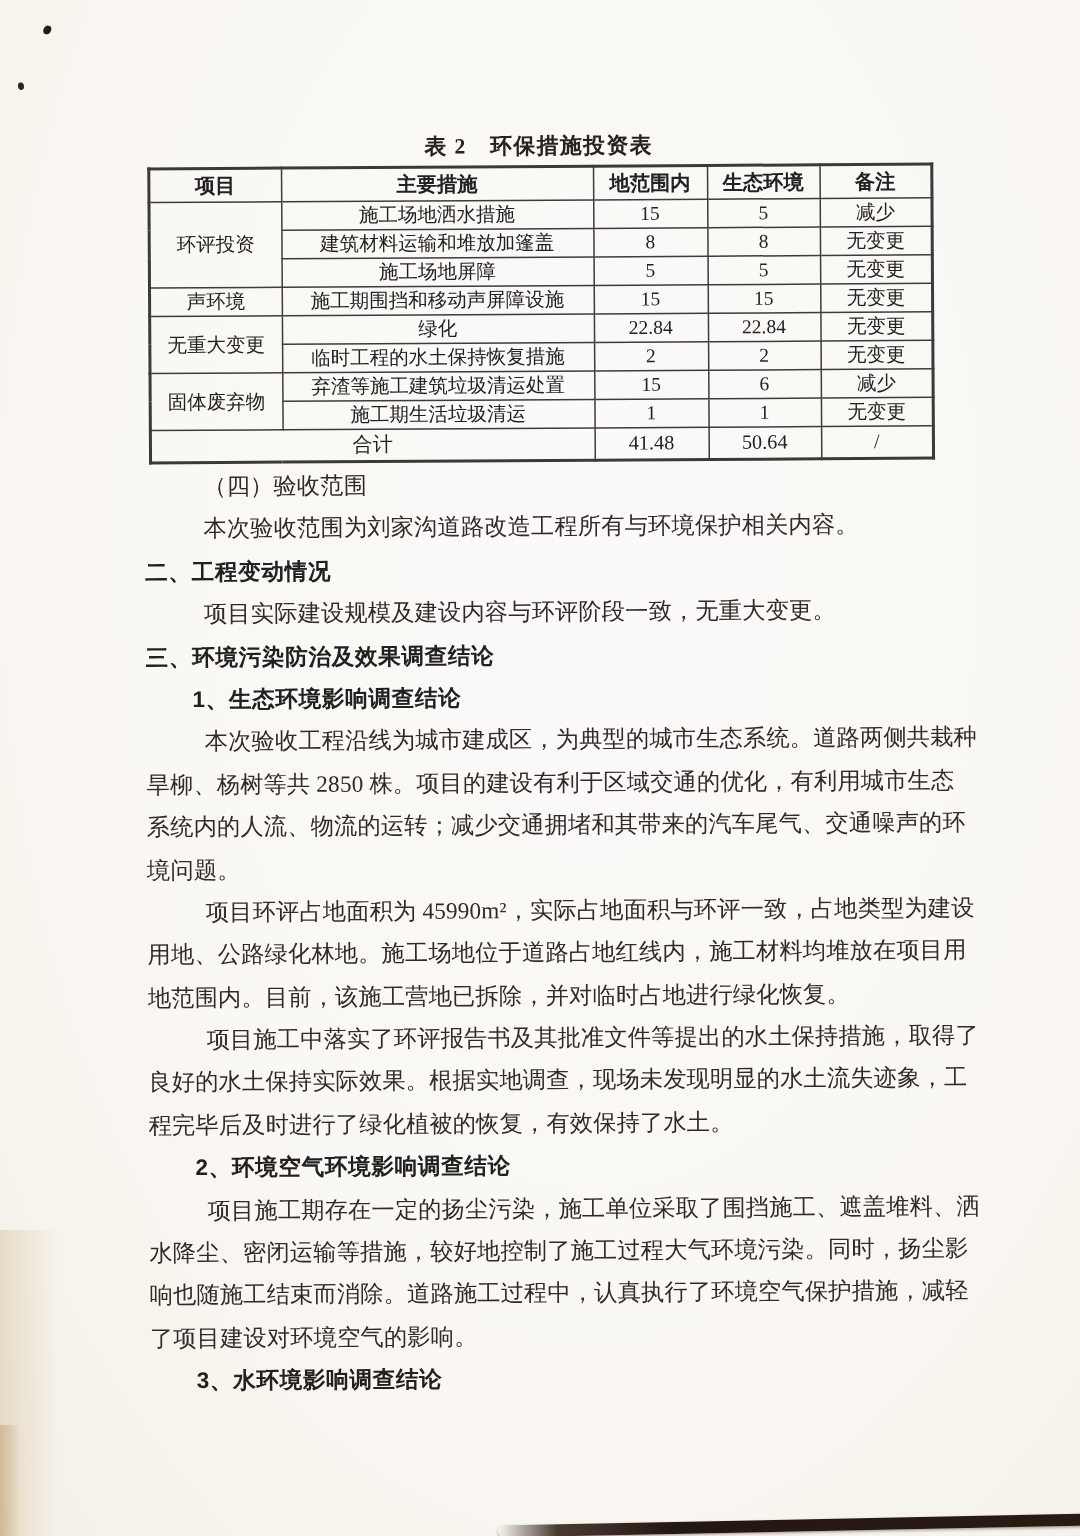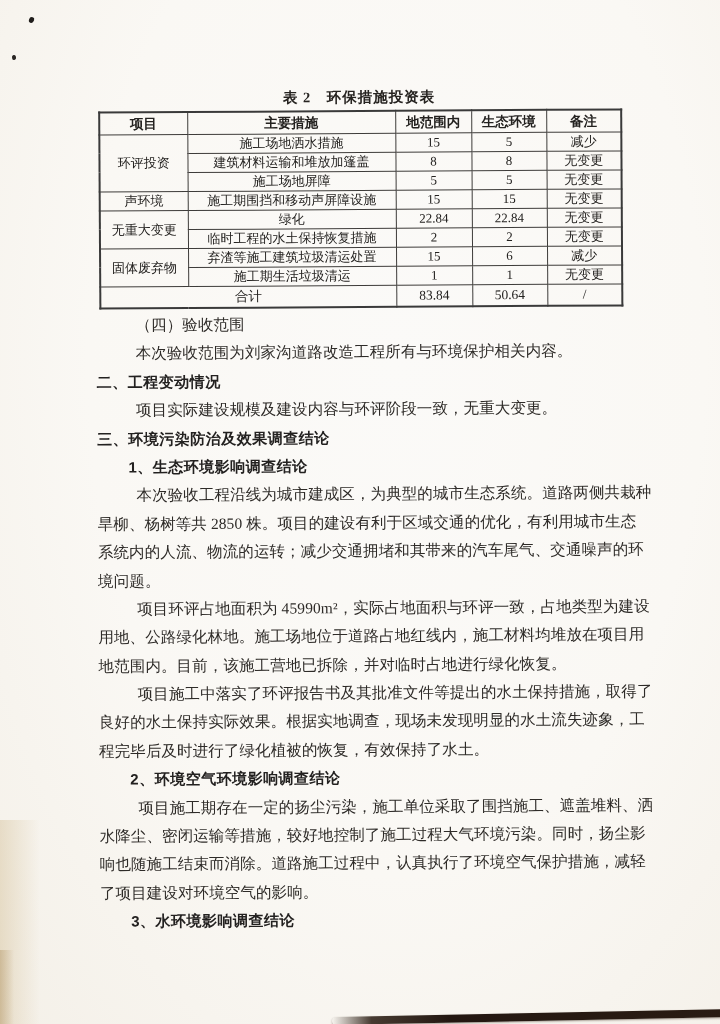--- a/index.html
+++ b/index.html
@@ -151,21 +151,21 @@
             <td>减少</td>
           </tr>
           <tr>
             <td>施工期生活垃圾清运</td>
             <td>1</td>
             <td>1</td>
             <td>无变更</td>
           </tr>
           <tr class="total">
             <td colspan="2">合计</td>
-            <td>83.84</td>
+            <td>41.48</td>
             <td>50.64</td>
             <td>/</td>
           </tr>
         </tbody>
     </table>
 
     <div class="bodytext">
         <div class="line sub ind-sub">（四）验收范围</div>
         <div class="line para ind-para">本次验收范围为刘家沟道路改造工程所有与环境保护相关内容。</div>
         <div class="line h2">二、工程变动情况</div>

